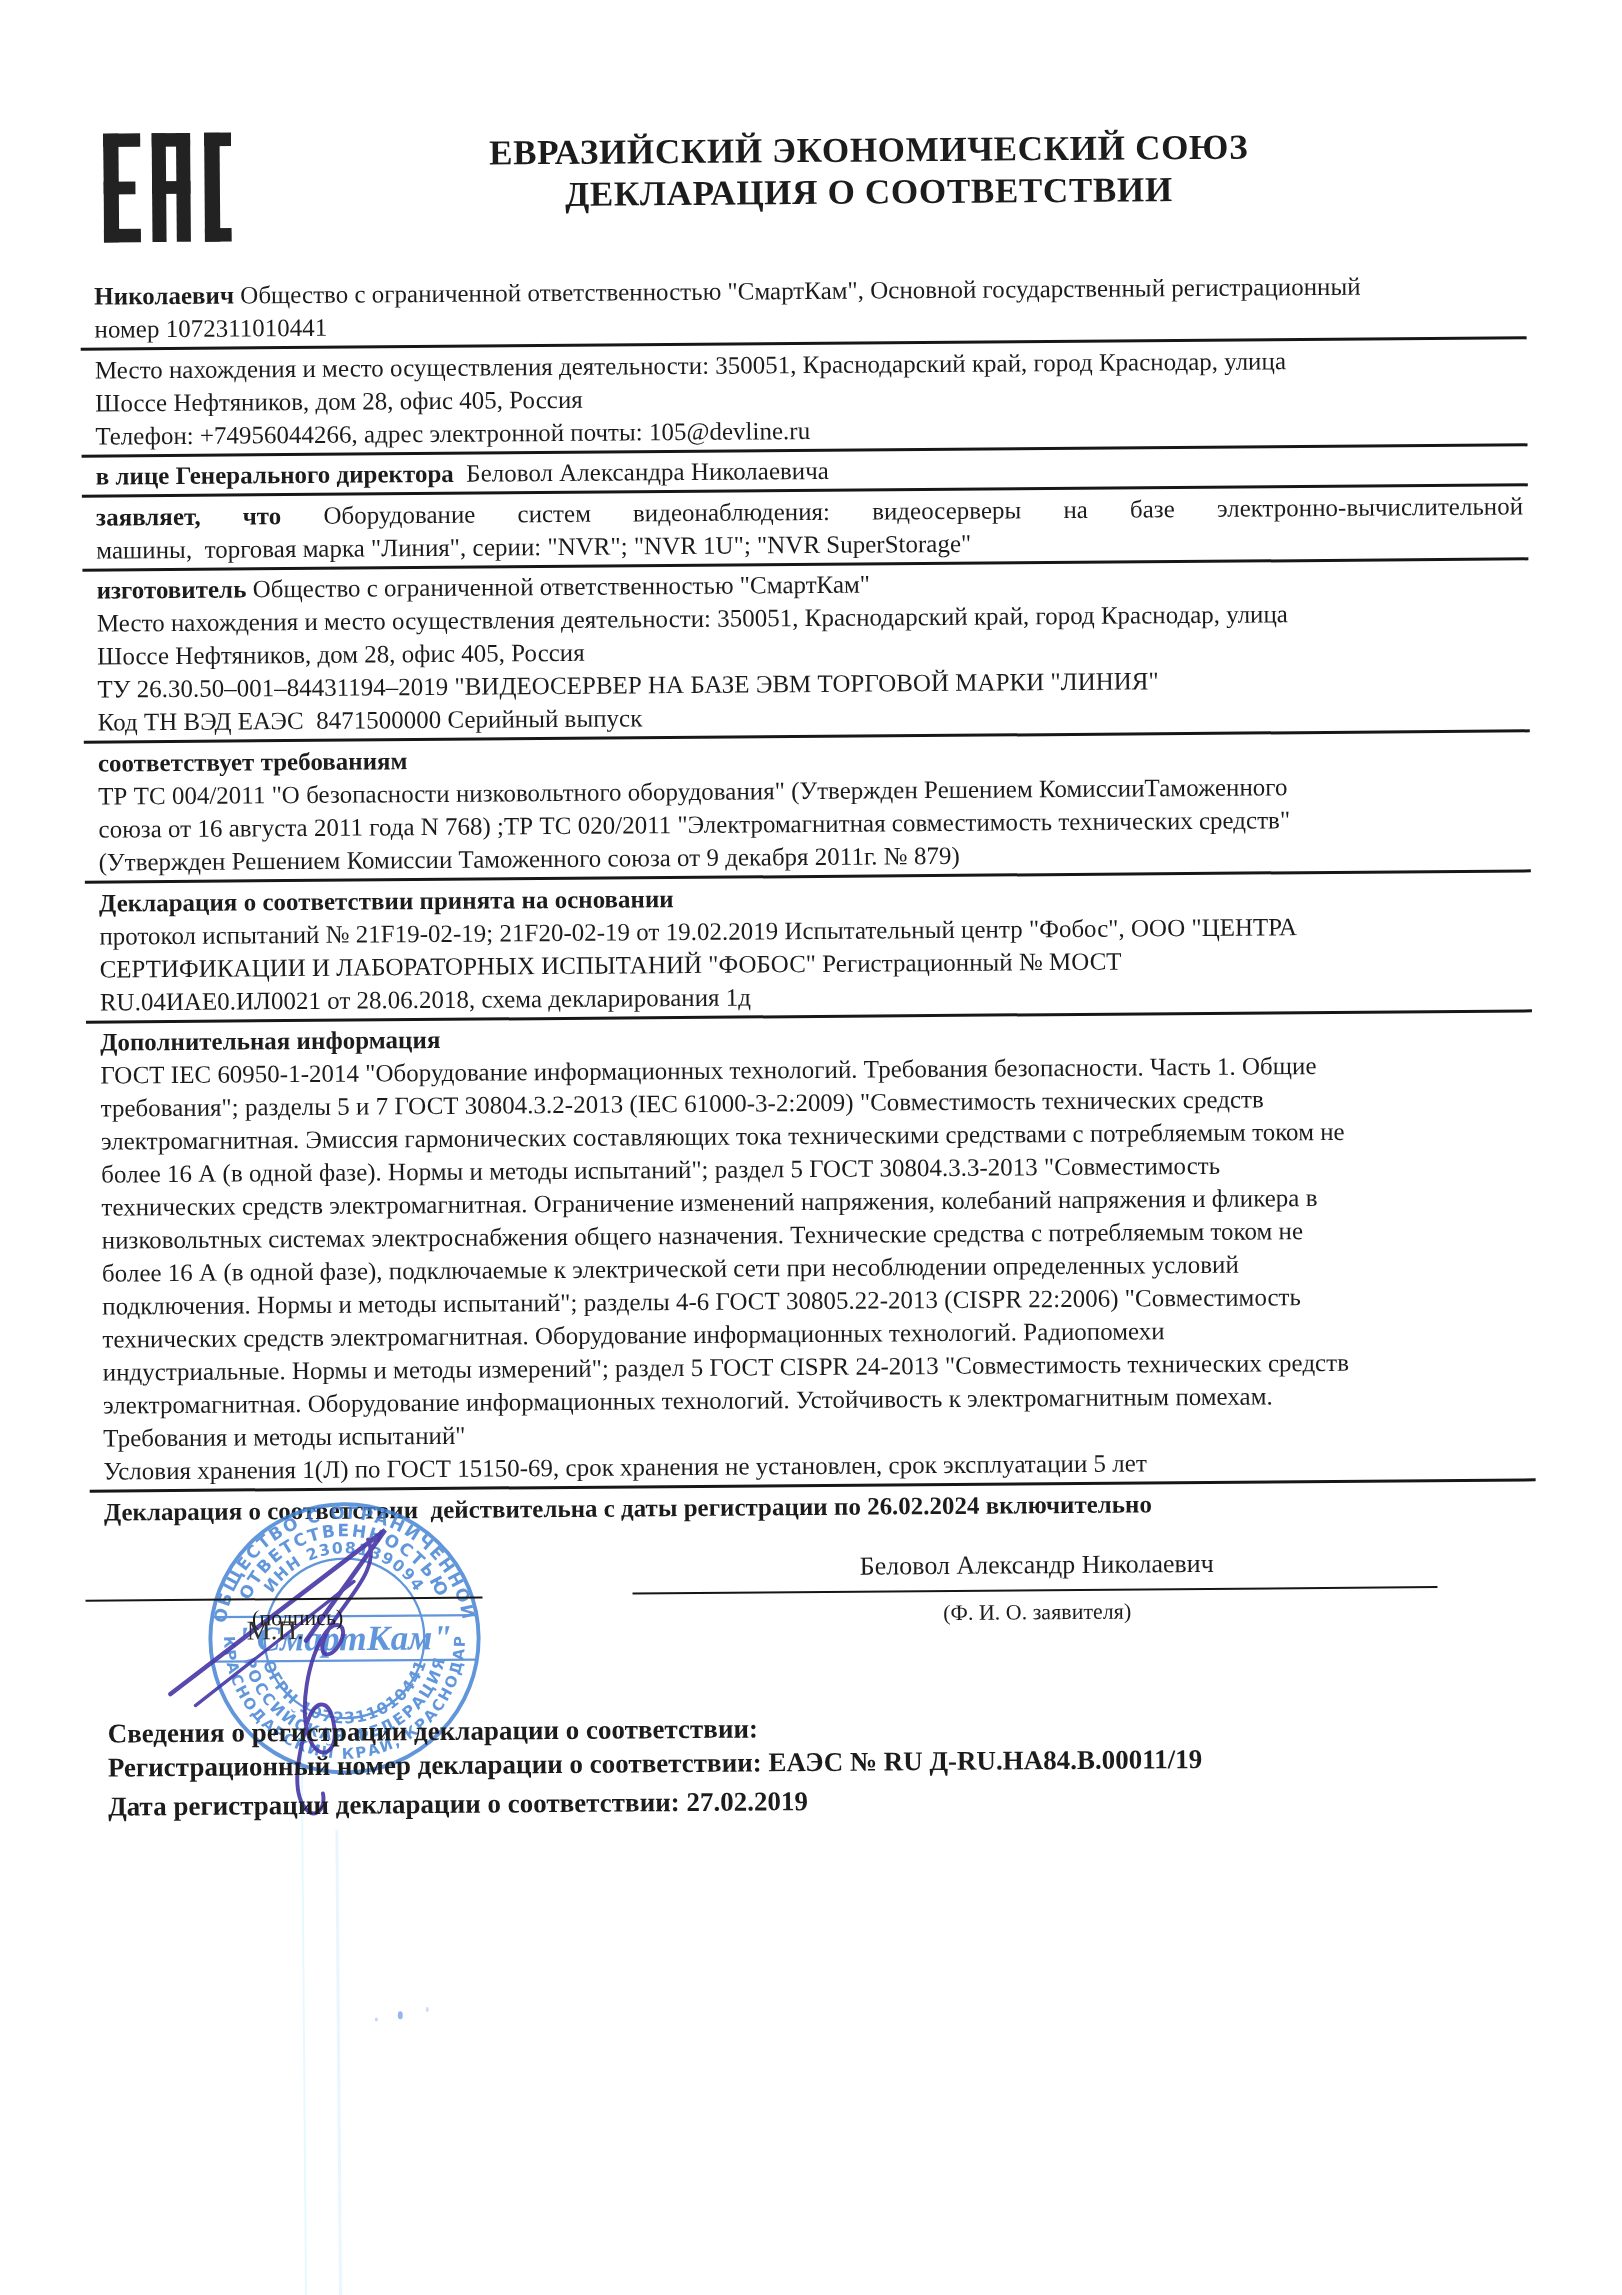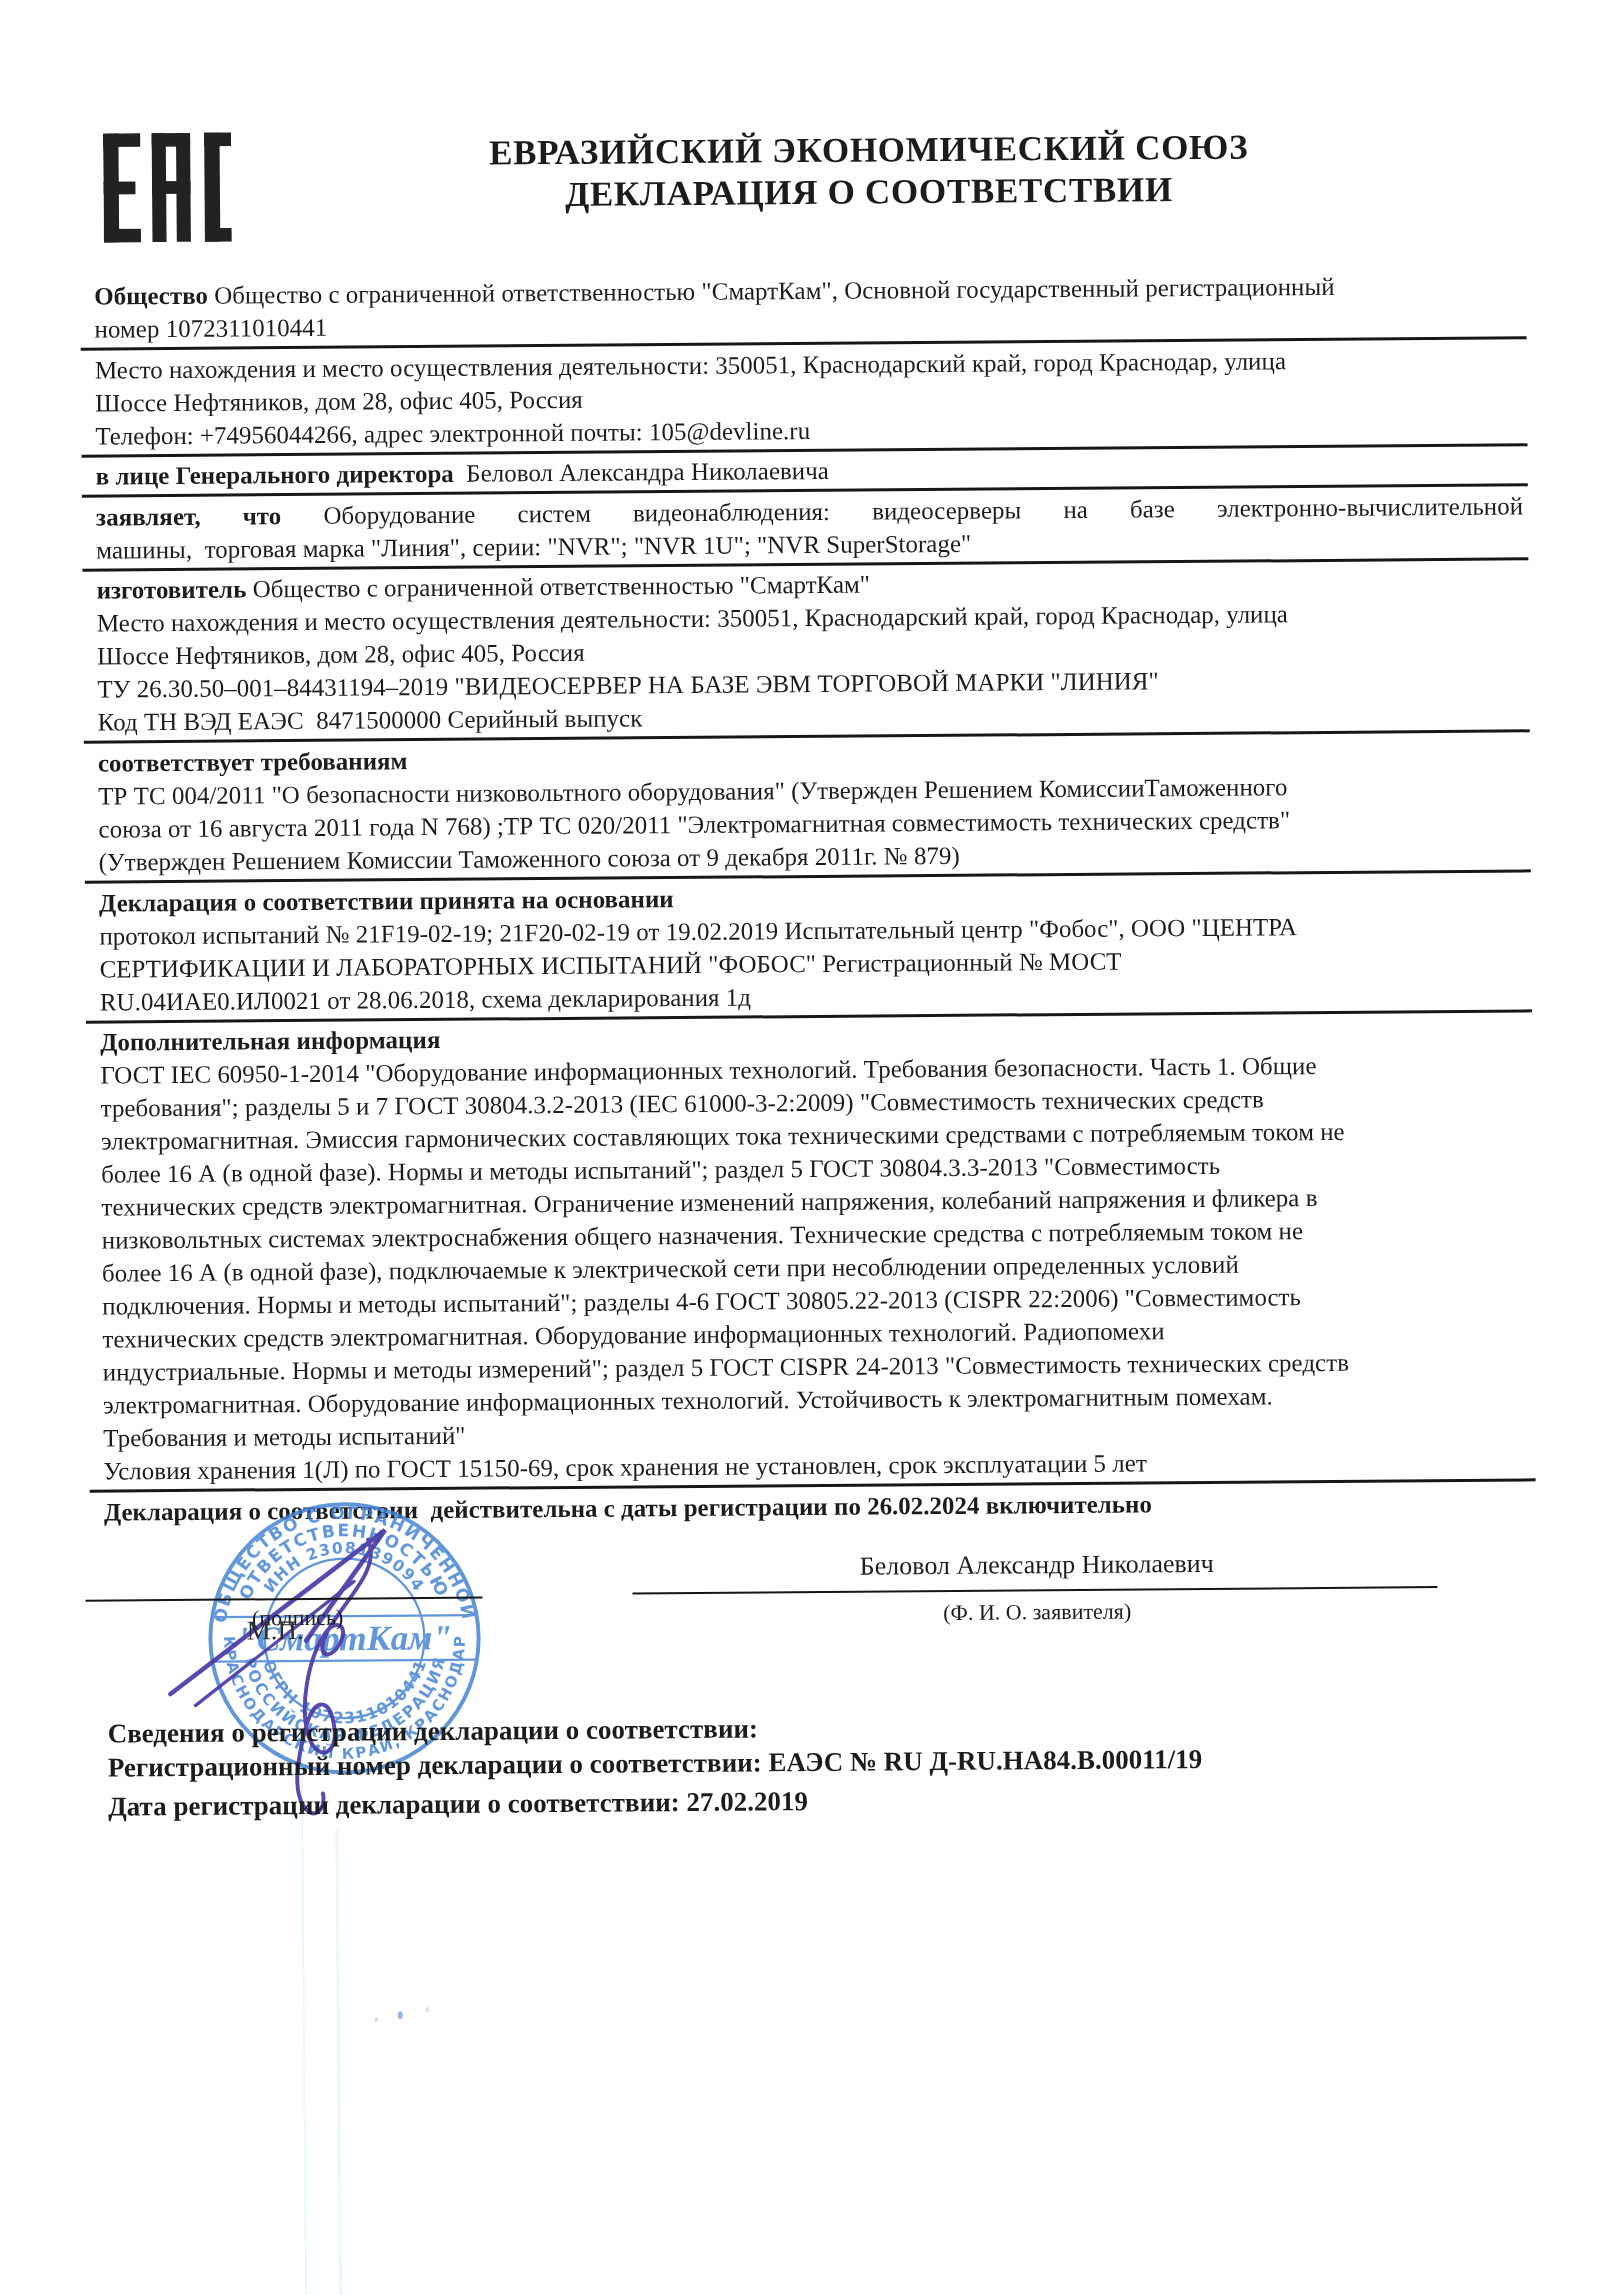--- a/index.html
+++ b/index.html
@@ -71,21 +71,21 @@
       </g>
     </svg>
   </div>
 
   <div class="titles">
     <div class="t">ЕВРАЗИЙСКИЙ ЭКОНОМИЧЕСКИЙ СОЮЗ</div>
     <div class="t">ДЕКЛАРАЦИЯ О СООТВЕТСТВИИ</div>
   </div>
 
   <div class="body-lines" id="lines">
-      <div class="line"><span class="pfx">Общество </span><span>Общество с ограниченной ответственностью "СмартКам", Основной государственный регистрационный</span></div>
+      <div class="line"><span class="pfx">Николаевич </span><span>Общество с ограниченной ответственностью "СмартКам", Основной государственный регистрационный</span></div>
       <div class="line"><span class="pfx"></span><span>номер 1072311010441</span></div>
       <div class="rule"></div>
       <div class="line"><span class="pfx"></span><span>Место нахождения и место осуществления деятельности: 350051, Краснодарский край, город Краснодар, улица</span></div>
       <div class="line"><span class="pfx"></span><span>Шоссе Нефтяников, дом 28, офис 405, Россия</span></div>
       <div class="line"><span class="pfx"></span><span>Телефон: +74956044266, адрес электронной почты: 105@devline.ru</span></div>
       <div class="rule"></div>
       <div class="line"><span class="pfx">в лице Генерального директора</span><span>  Беловол Александра Николаевича</span></div>
       <div class="rule"></div>
       <div class="line stretch"><span class="pfx">заявляет, что</span><span> Оборудование систем видеонаблюдения: видеосерверы на базе электронно-вычислительной</span></div>
       <div class="line"><span class="pfx"></span><span>машины,  торговая марка "Линия", серии: "NVR"; "NVR 1U"; "NVR SuperStorage"</span></div>

